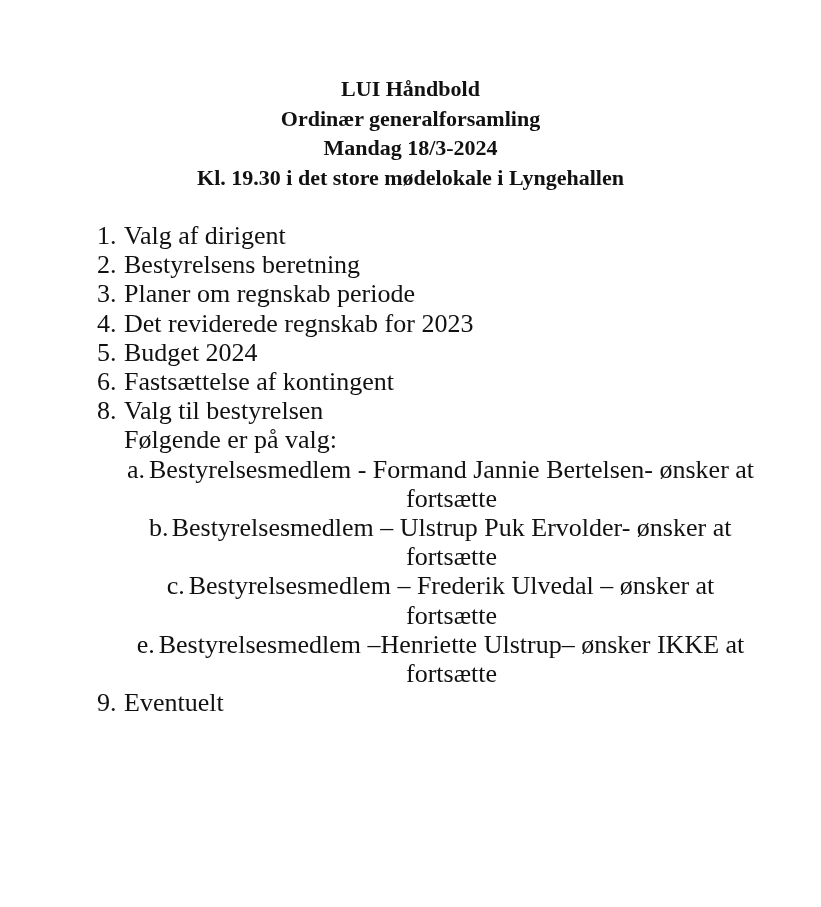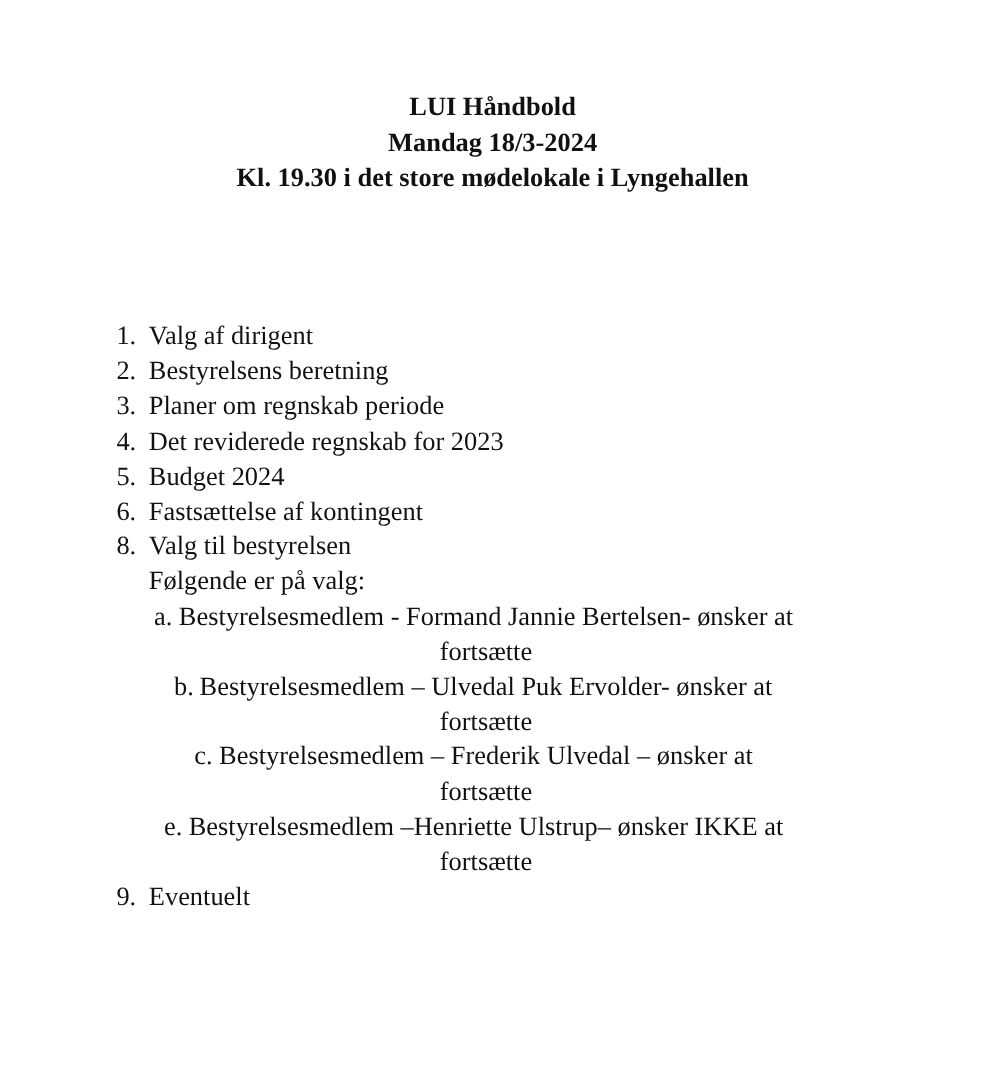--- a/index.html
+++ b/index.html
@@ -2,50 +2,51 @@
 <html><head>
 <meta charset="utf-8">
 <style>
   html, body { margin: 0; padding: 0; background: #ffffff; }
   body {
     width: 821px; height: 907px; position: relative; overflow: hidden;
     font-family: "Liberation Serif", "DejaVu Serif", serif; color: #111111;
   }
   .header { position: absolute; left: 0; top: 74px; width: 821px; text-align: center; }
   .header .line { font-weight: bold; font-size: 22px; line-height: 29.5px; white-space: nowrap; }
-  .agenda { position: absolute; left: 97px; top: 221px; font-size: 22px; line-height: 29.2px; margin-top: 44px; }
+  .agenda { position: absolute; left: 97px; top: 221px; font-size: 26px; line-height: 29.2px; }
   .item { white-space: nowrap; }
   .item .num { display: inline-block; width: 27px; }
   .sub-intro { padding-left: 27px; white-space: nowrap; }
   .sub { padding-left: 26px; text-align: center; }
   .sub-item { position: relative; white-space: nowrap; }
   .sub-item .letter { display: inline-block; width: 26px; }
   .sub-item .cont { display: block; padding-left: 26px; }
 </style>
 </head>
 <body>
 
 <div class="header">
   <div class="line">LUI Håndbold</div>
+  <div class="line">Ordinær generalforsamling</div>
   <div class="line">Mandag 18/3-2024</div>
   <div class="line">Kl. 19.30 i det store mødelokale i Lyngehallen</div>
 </div>
 
 <div class="agenda">
   <div class="item"><span class="num">1.</span><span>Valg af dirigent</span></div>
   <div class="item"><span class="num">2.</span><span>Bestyrelsens beretning</span></div>
   <div class="item"><span class="num">3.</span><span>Planer om regnskab periode</span></div>
   <div class="item"><span class="num">4.</span><span>Det reviderede regnskab for 2023</span></div>
   <div class="item"><span class="num">5.</span><span>Budget 2024</span></div>
   <div class="item"><span class="num">6.</span><span>Fastsættelse af kontingent</span></div>
   <div class="item"><span class="num">8.</span><span>Valg til bestyrelsen</span></div>
 
   <div class="sub-intro">Følgende er på valg:</div>
 
   <div class="sub">
     <div class="sub-item"><span class="letter">a.</span><span>Bestyrelsesmedlem - Formand Jannie Bertelsen- ønsker at</span><span class="cont">fortsætte</span></div>
-    <div class="sub-item"><span class="letter">b.</span><span>Bestyrelsesmedlem – Ulvedal Puk Ervolder- ønsker at</span><span class="cont">fortsætte</span></div>
+    <div class="sub-item"><span class="letter">b.</span><span>Bestyrelsesmedlem – Ulstrup Puk Ervolder- ønsker at</span><span class="cont">fortsætte</span></div>
     <div class="sub-item"><span class="letter">c.</span><span>Bestyrelsesmedlem – Frederik Ulvedal – ønsker at</span><span class="cont">fortsætte</span></div>
     <div class="sub-item"><span class="letter">e.</span><span>Bestyrelsesmedlem –Henriette Ulstrup– ønsker IKKE at</span><span class="cont">fortsætte</span></div>
   </div>
 
   <div class="item"><span class="num">9.</span><span>Eventuelt</span></div>
 </div>
 
 </body></html>

